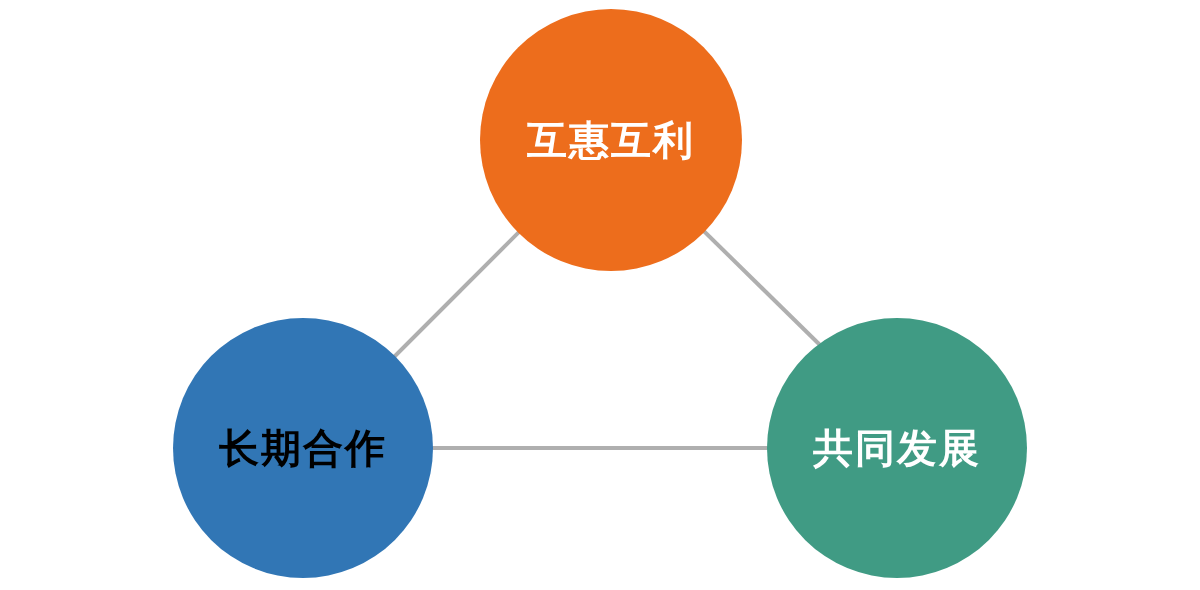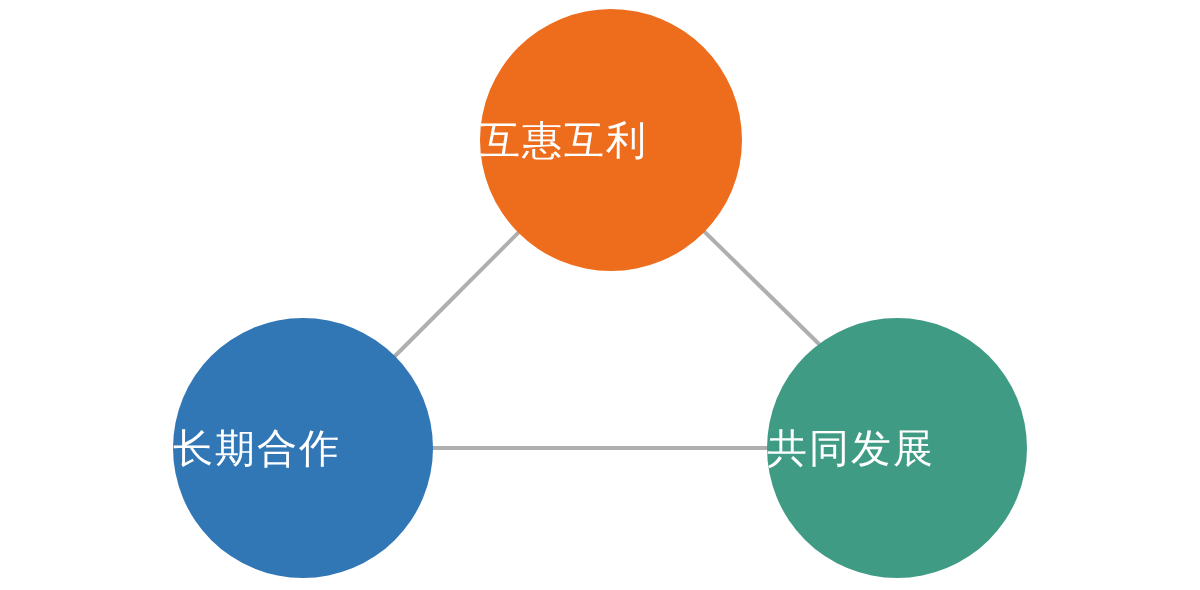--- a/index.html
+++ b/index.html
@@ -18,21 +18,22 @@
     left: 0;
     top: 0;
     width: 1200px;
     height: 590px;
   }
   .node {
     position: absolute;
     border-radius: 50%;
     display: flex;
     align-items: center;
-    justify-content: flex-start;
+    justify-content: center;
+    font-weight: bold;
   }
   .node-top {
     left: 480px;
     top: 9px;
     width: 262px;
     height: 262px;
   }
   .node-left {
     left: 173px;
     top: 318px;
@@ -62,20 +63,20 @@
     <line x1="611" y1="140" x2="303" y2="448" stroke-width="4" style="stroke: rgb(175, 175, 175);"></line>
     <line x1="611" y1="140" x2="925" y2="448" stroke-width="4" style="stroke: rgb(175, 175, 175);"></line>
     <line x1="303" y1="448" x2="925" y2="448" stroke-width="4" style="stroke: rgb(175, 175, 175);"></line>
   </svg>
 
   <div class="node node-top" style="background-color: rgb(237, 109, 28);">
     <span class="node-label" style="color: rgb(255, 255, 255);">互惠互利</span>
   </div>
 
   <div class="node node-left" style="background-color: rgb(49, 118, 181);">
-    <span class="node-label" style="color: #ffffff;">长期合作</span>
+    <span class="node-label" style="color: #000000;">长期合作</span>
   </div>
 
   <div class="node node-right" style="background-color: rgb(64, 155, 132);">
     <span class="node-label" style="color: rgb(255, 255, 255);">共同发展</span>
   </div>
 
 </div>
 
 </body></html>

